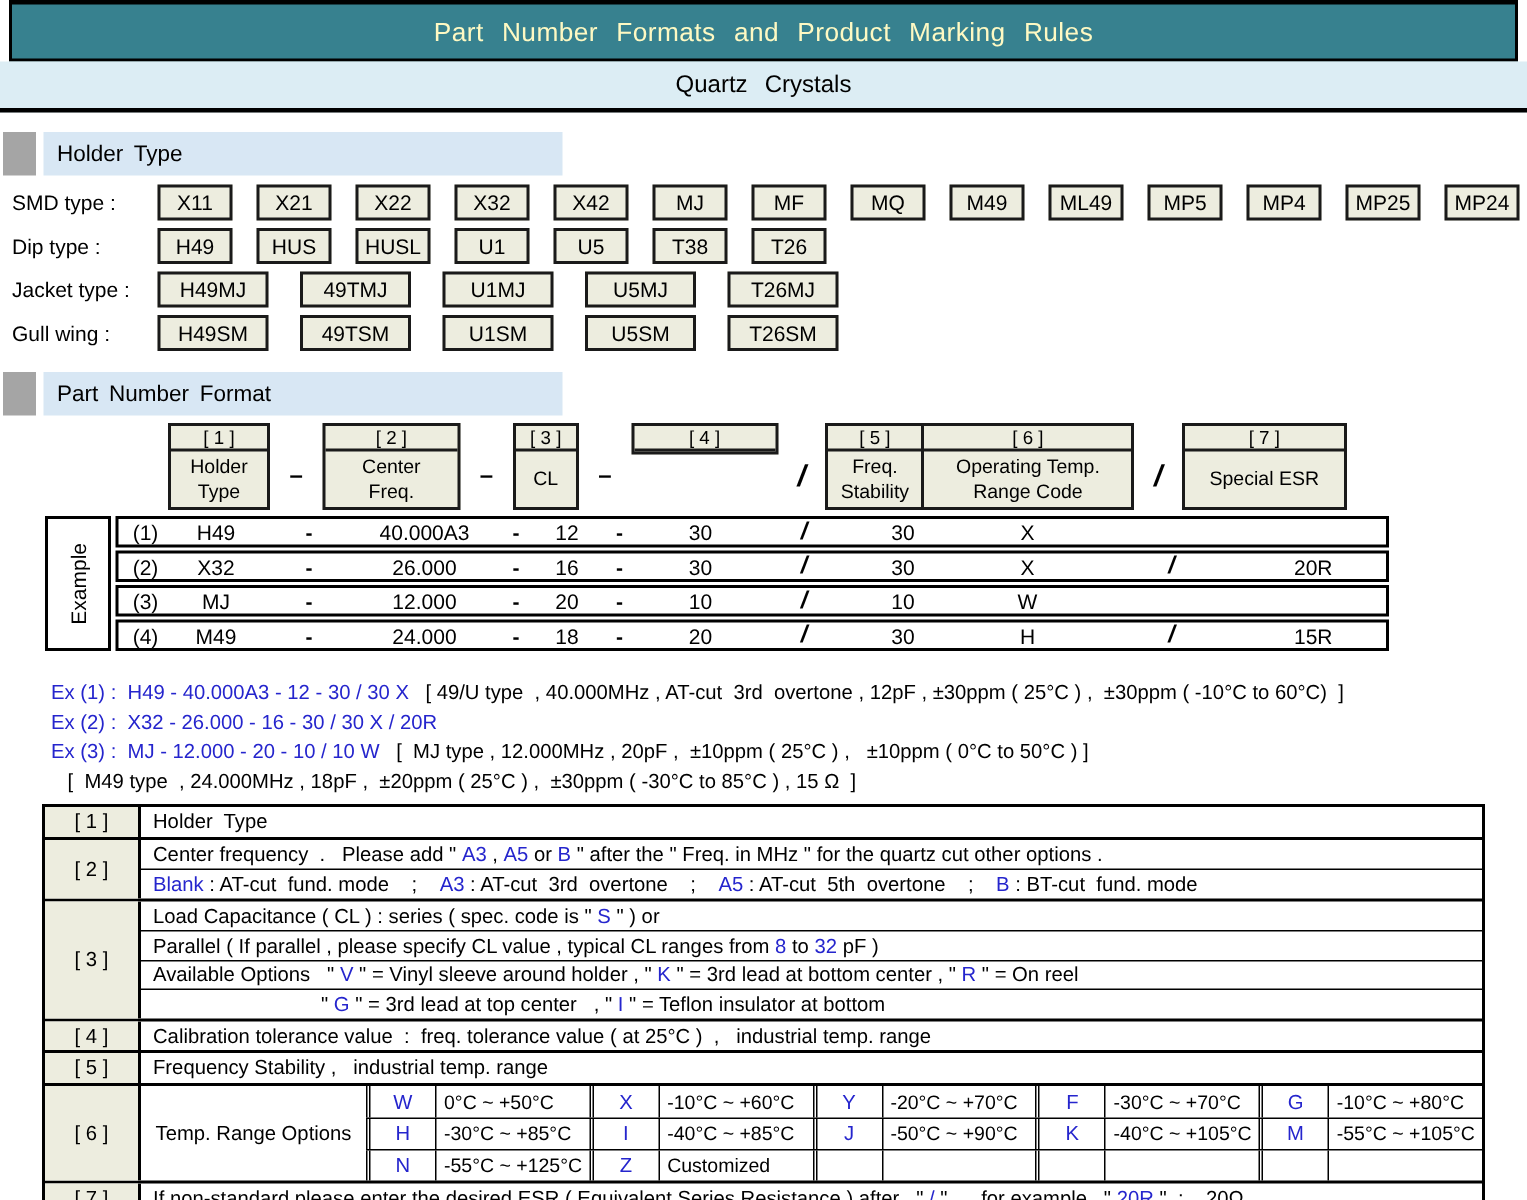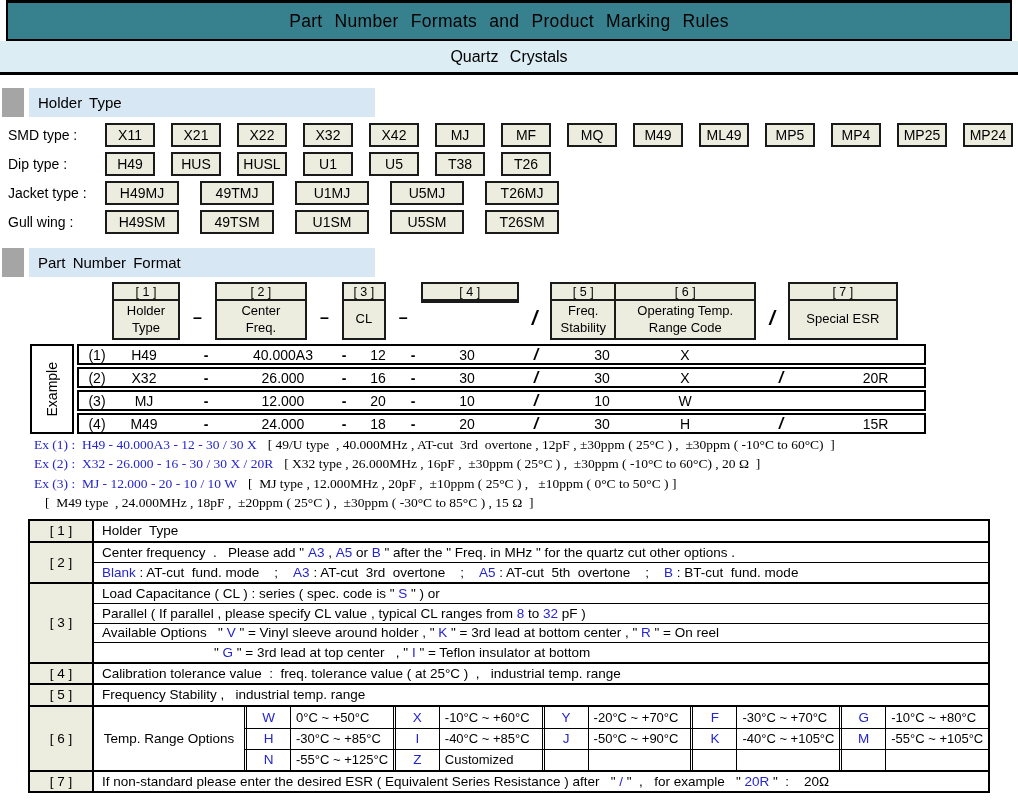--- a/index.html
+++ b/index.html
@@ -6,21 +6,21 @@
     --teal:#37818F; --header-bg:#DCEDF4; --section-bar:#D8E7F4;
     --tab-gray:#A5A5A5; --box-bg:#EDEDDF; --accent-blue:#2525CD;
   }
   *{box-sizing:border-box;}
   html,body{margin:0;padding:0;width:1018px;height:800px;overflow:hidden;}
   body{background:#fff;color:#000;font-family:"Liberation Sans","DejaVu Sans",sans-serif;position:relative;}
 
   
   .title-bar{margin:0 6px;height:41px;border:2px solid #000;border-top-width:3px;
     background:var(--teal);display:flex;align-items:center;justify-content:center;}
-  .title-text{color:#000000;font-size:17.5px;word-spacing:7px;letter-spacing:.3px;}
+  .title-text{color:#fef9c3;font-size:17.5px;word-spacing:7px;letter-spacing:.3px;}
   .subtitle-bar{height:34px;border-bottom:3px solid #000;background:var(--header-bg);
     display:flex;align-items:center;justify-content:center;}
   .subtitle-text{font-size:16px;word-spacing:7px;}
 
   
   .sec{display:flex;align-items:stretch;height:29px;margin-left:2px;}
   .sec.first{margin-top:13px;}
   .sec.second{margin-top:12px;}
   .sec-tab{width:22px;background:var(--tab-gray);margin-right:5px;}
   .sec-bar{width:346px;background:var(--section-bar);display:flex;align-items:center;padding-left:9px;}
@@ -53,21 +53,21 @@
   .ex-side{width:44px;flex:none;border:2px solid #000;margin-right:3px;
     display:flex;align-items:center;justify-content:center;}
   .ex-side span{writing-mode:vertical-rl;transform:rotate(180deg);font-size:14px;}
   .ex-row{display:flex;align-items:center;border:2px solid #000;height:21px;margin-bottom:2px;background:#fff;}
   .ex-row:last-child{margin-bottom:0;}
   .ex-cell{flex:none;text-align:center;font-size:14px;}
   .ex-cell.dash{font-weight:bold;}
   .ex-cell.slash{font-size:16px;font-weight:bold;font-style:italic;}
 
   
-  #notes{margin:1px 0 0 34px;font-family:Liberation Serif, serif;}
+  #notes{margin:18px 0 0 34px;}
   .note-line{height:19.5px;font-size:13.5px;white-space:pre;display:flex;align-items:center;}
   .note-blue{color:var(--accent-blue);}
   .note-black{margin-left:11px;}
 
   
   .spec{margin:6px 0 0 28px;width:962px;border:2px solid #000;}
   .spec-row{display:flex;border-top:2px solid #000;}
   .spec-row:first-child{border-top:none;}
   .spec-num{width:64px;flex:none;background:var(--box-bg);border-right:2px solid #000;
     display:flex;align-items:center;justify-content:center;font-size:13.5px;}
@@ -271,21 +271,21 @@
           <div class="ex-cell" style="width: 66px;">30</div>
           <div class="ex-cell" style="width: 100px;">H</div>
           <div class="ex-cell slash" style="width: 92px;">/</div>
           <div class="ex-cell" style="width: 97px;">15R</div>
         </div>
       </div>
   </div>
 
   <div id="notes">
       <div class="note-line"><span class="note-blue">Ex (1) :  H49 - 40.000A3 - 12 - 30 / 30 X</span><span class="note-black">[ 49/U type  , 40.000MHz , AT-cut  3rd  overtone , 12pF , ±30ppm ( 25°C ) ,  ±30ppm ( -10°C to 60°C)  ]</span></div>
-      <div class="note-line"><span class="note-blue">Ex (2) :  X32 - 26.000 - 16 - 30 / 30 X / 20R</span><span class="note-black">[ X32 type , 26.000MHz , 16pF ,  ±30ppm ( 25°C ) ,  ±30ppm ( -10°C to 60°C) , 20 Ω  ]</span></div>
+      <div class="note-line"><span class="note-blue">Ex (2) :  X32 - 26.000 - 16 - 30 / 30 X / 20R</span></div>
       <div class="note-line"><span class="note-blue">Ex (3) :  MJ - 12.000 - 20 - 10 / 10 W</span><span class="note-black">[  MJ type , 12.000MHz , 20pF ,  ±10ppm ( 25°C ) ,   ±10ppm ( 0°C to 50°C ) ]</span></div>
       <div class="note-line"><span class="note-black">[  M49 type  , 24.000MHz , 18pF ,  ±20ppm ( 25°C ) ,  ±30ppm ( -30°C to 85°C ) , 15 Ω  ]</span></div>
     </div>
 
   <div id="spec" class="spec">
       <div class="spec-row">
         <div class="spec-num">[ 1 ]</div>
         <div class="spec-content">
           <div class="spec-line"><span>Holder  Type</span></div>
         </div>

